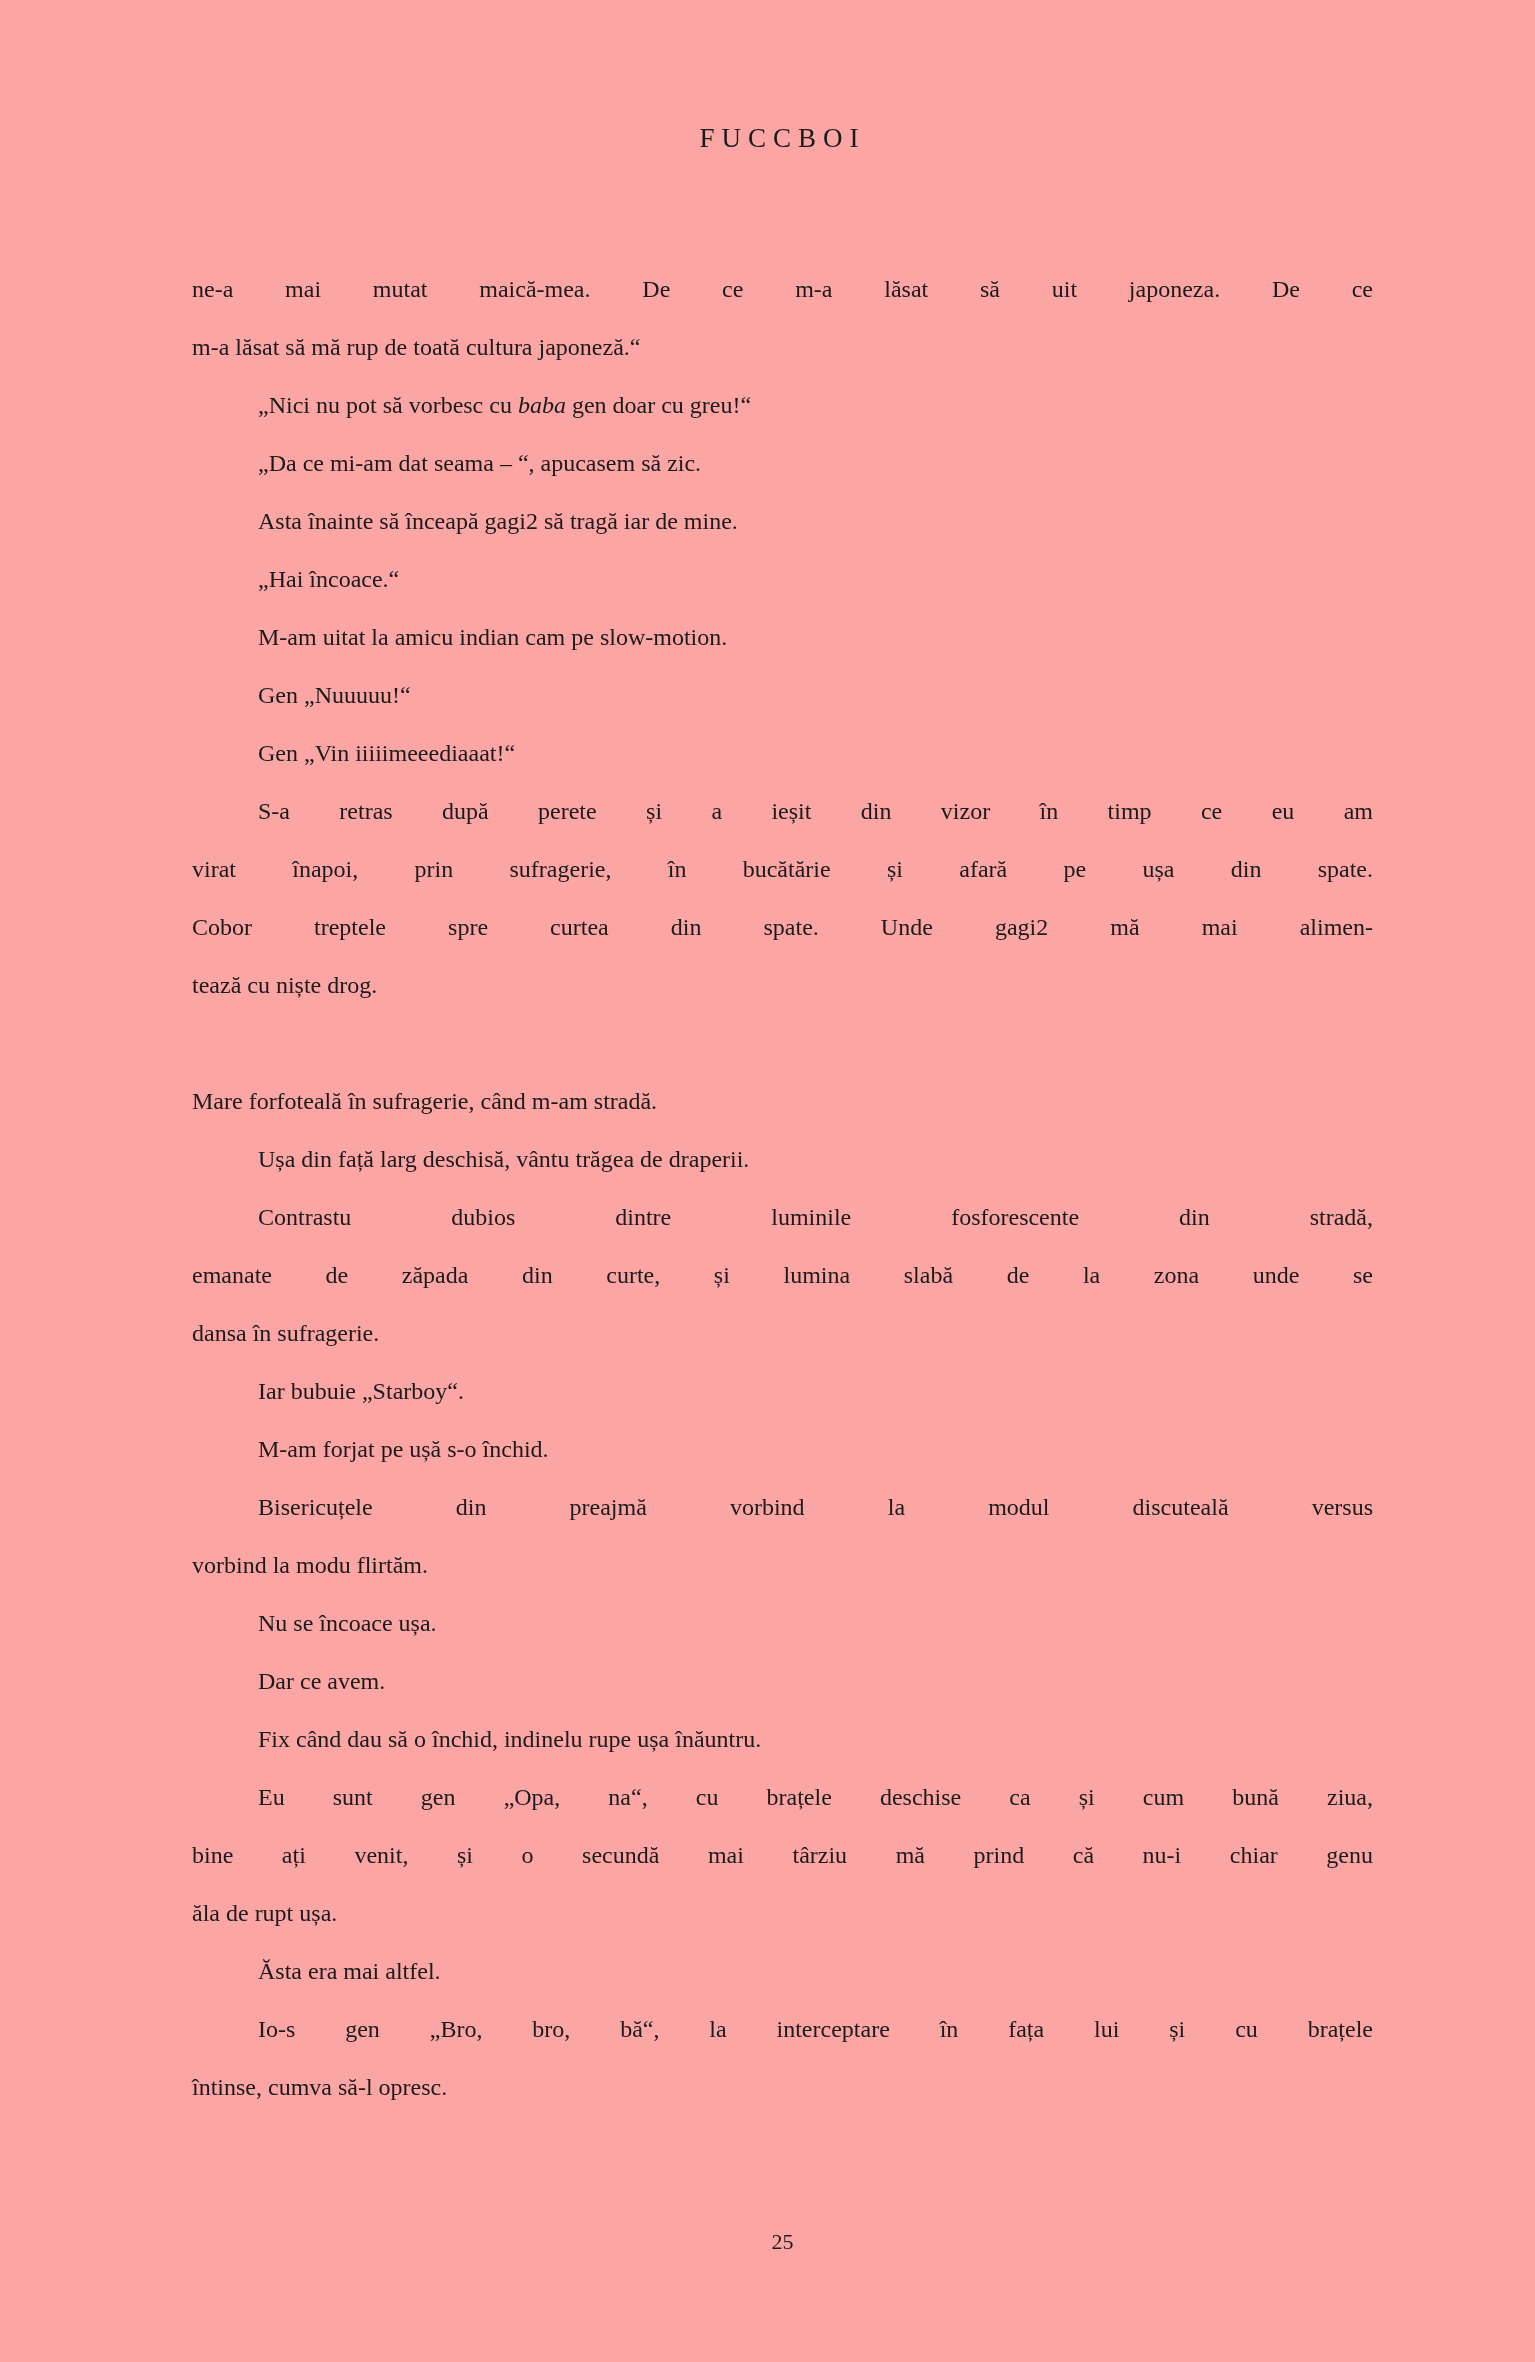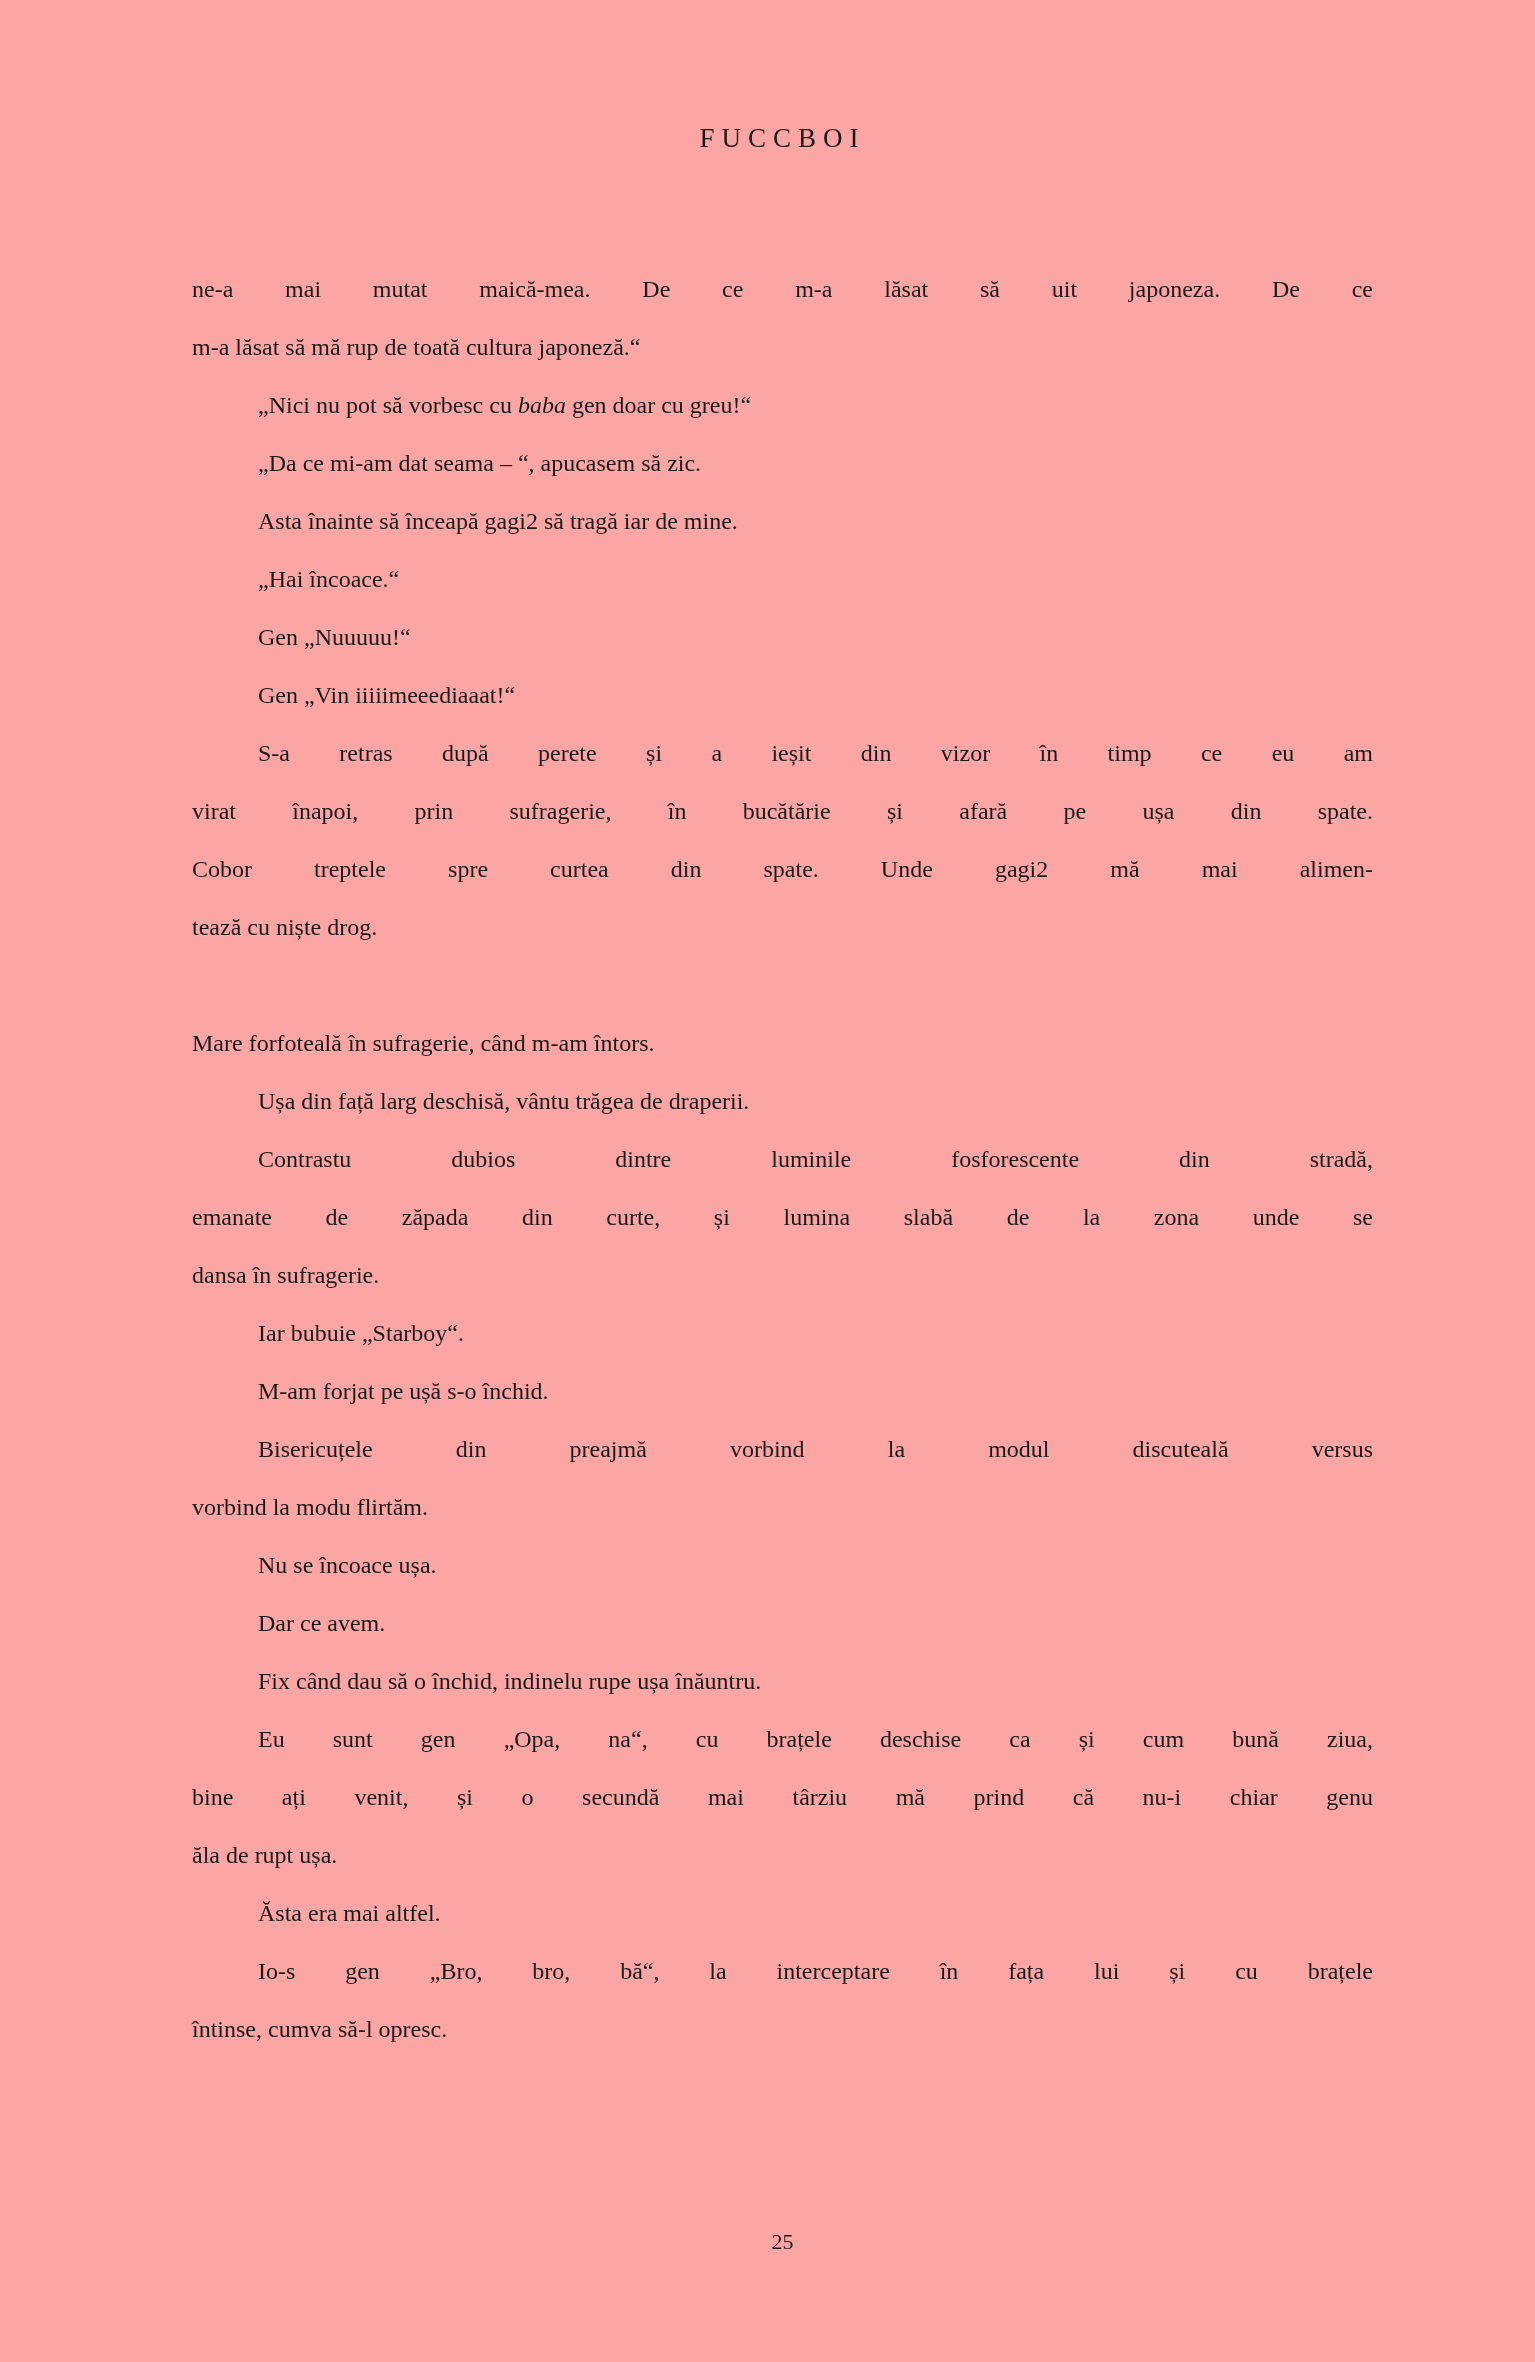--- a/index.html
+++ b/index.html
@@ -60,27 +60,28 @@
 <div class="page">
   <div class="running-header">FUCCBOI</div>
 
   <div class="body-text" id="body-text">
       <div class="line justify"><span>ne-a mai mutat maică-mea. De ce m-a lăsat să uit japoneza. De ce</span></div>
       <div class="line"><span>m-a lăsat să mă rup de toată cultura japoneză.“</span></div>
       <div class="line indent"><span>„Nici nu pot să vorbesc cu </span><span class="italic">baba</span><span> gen doar cu greu!“</span></div>
       <div class="line indent"><span>„Da ce mi-am dat seama – “, apucasem să zic.</span></div>
       <div class="line indent"><span>Asta înainte să înceapă gagi2 să tragă iar de mine.</span></div>
       <div class="line indent"><span>„Hai încoace.“</span></div>
+      <div class="line indent"><span>M-am uitat la amicu indian cam pe slow-motion.</span></div>
       <div class="line indent"><span>Gen „Nuuuuu!“</span></div>
       <div class="line indent"><span>Gen „Vin iiiiimeeediaaat!“</span></div>
       <div class="line justify indent"><span>S-a retras după perete și a ieșit din vizor în timp ce eu am</span></div>
       <div class="line justify"><span>virat înapoi, prin sufragerie, în bucătărie și afară pe ușa din spate.</span></div>
       <div class="line justify"><span>Cobor treptele spre curtea din spate. Unde gagi2 mă mai alimen-</span></div>
       <div class="line"><span>tează cu niște drog.</span></div>
-      <div class="line gap"><span>Mare forfoteală în sufragerie, când m-am întors.</span></div>
+      <div class="line gap"><span>Mare forfoteală în sufragerie, când m-am stradă.</span></div>
       <div class="line indent"><span>Ușa din față larg deschisă, vântu trăgea de draperii.</span></div>
       <div class="line justify indent"><span>Contrastu dubios dintre luminile fosforescente din stradă,</span></div>
       <div class="line justify"><span>emanate de zăpada din curte, și lumina slabă de la zona unde se</span></div>
       <div class="line"><span>dansa în sufragerie.</span></div>
       <div class="line indent"><span>Iar bubuie „Starboy“.</span></div>
       <div class="line indent"><span>M-am forjat pe ușă s-o închid.</span></div>
       <div class="line justify indent"><span>Bisericuțele din preajmă vorbind la modul discuteală versus</span></div>
       <div class="line"><span>vorbind la modu flirtăm.</span></div>
       <div class="line indent"><span>Nu se încoace ușa.</span></div>
       <div class="line indent"><span>Dar ce avem.</span></div>

